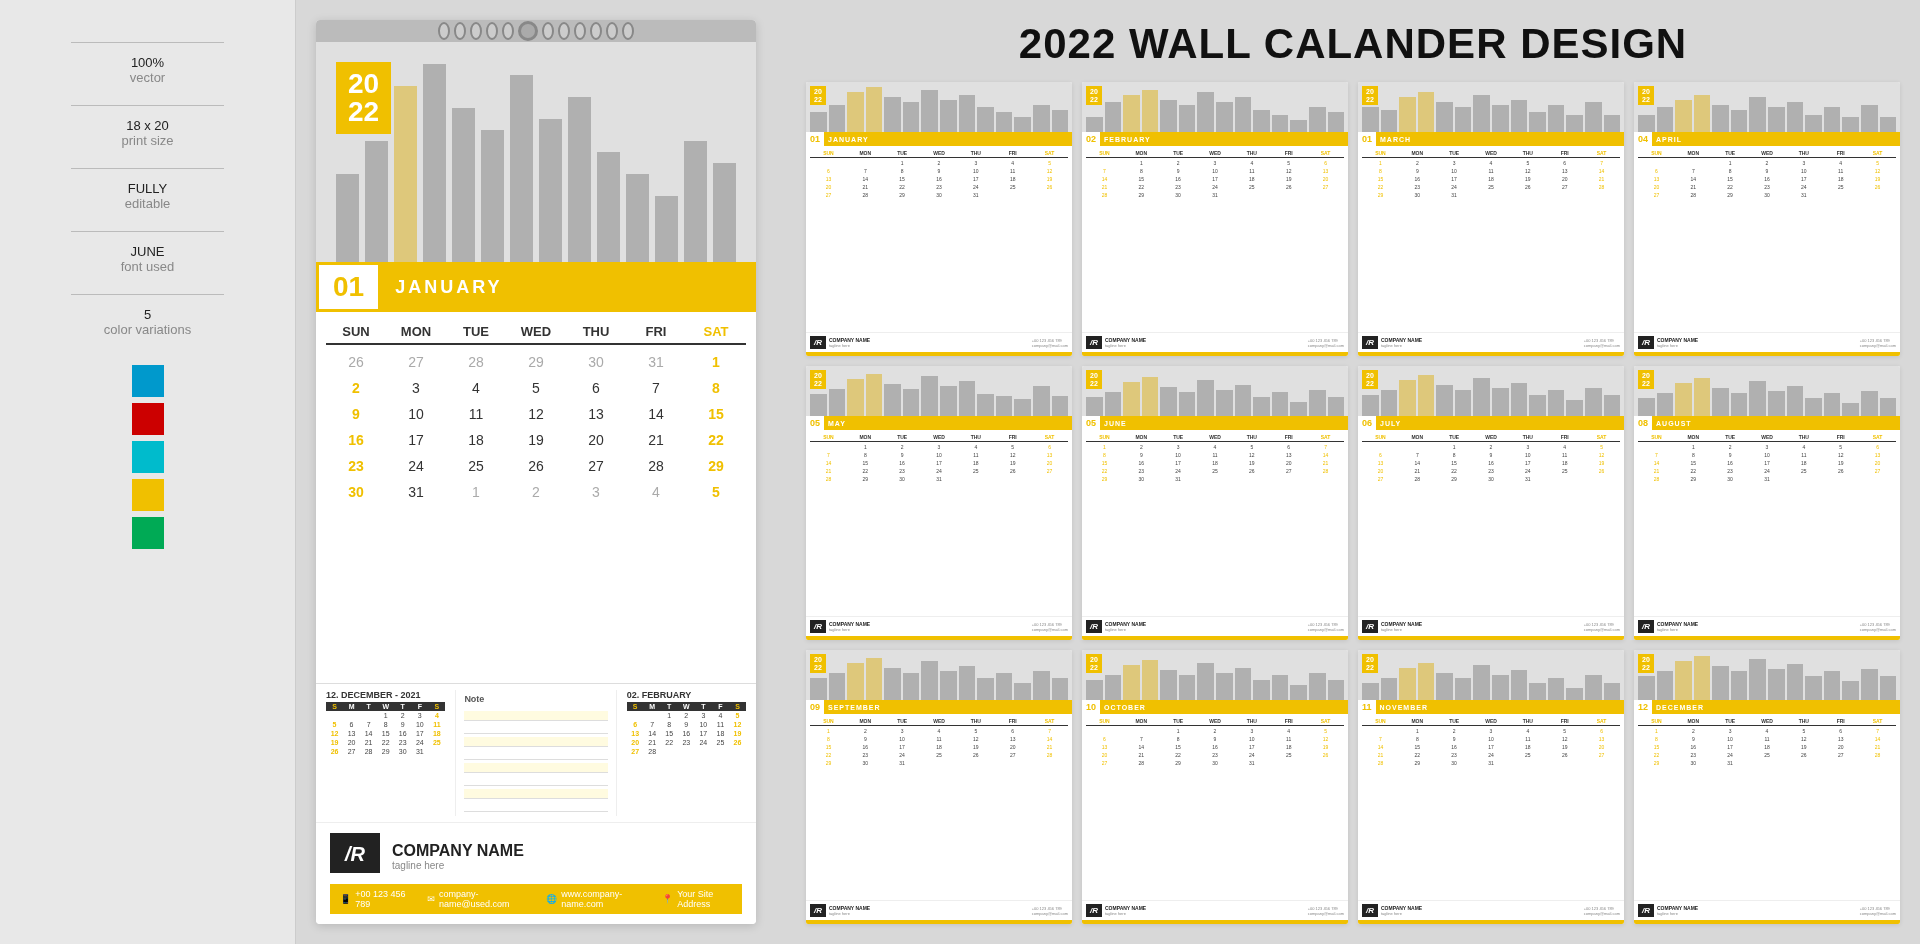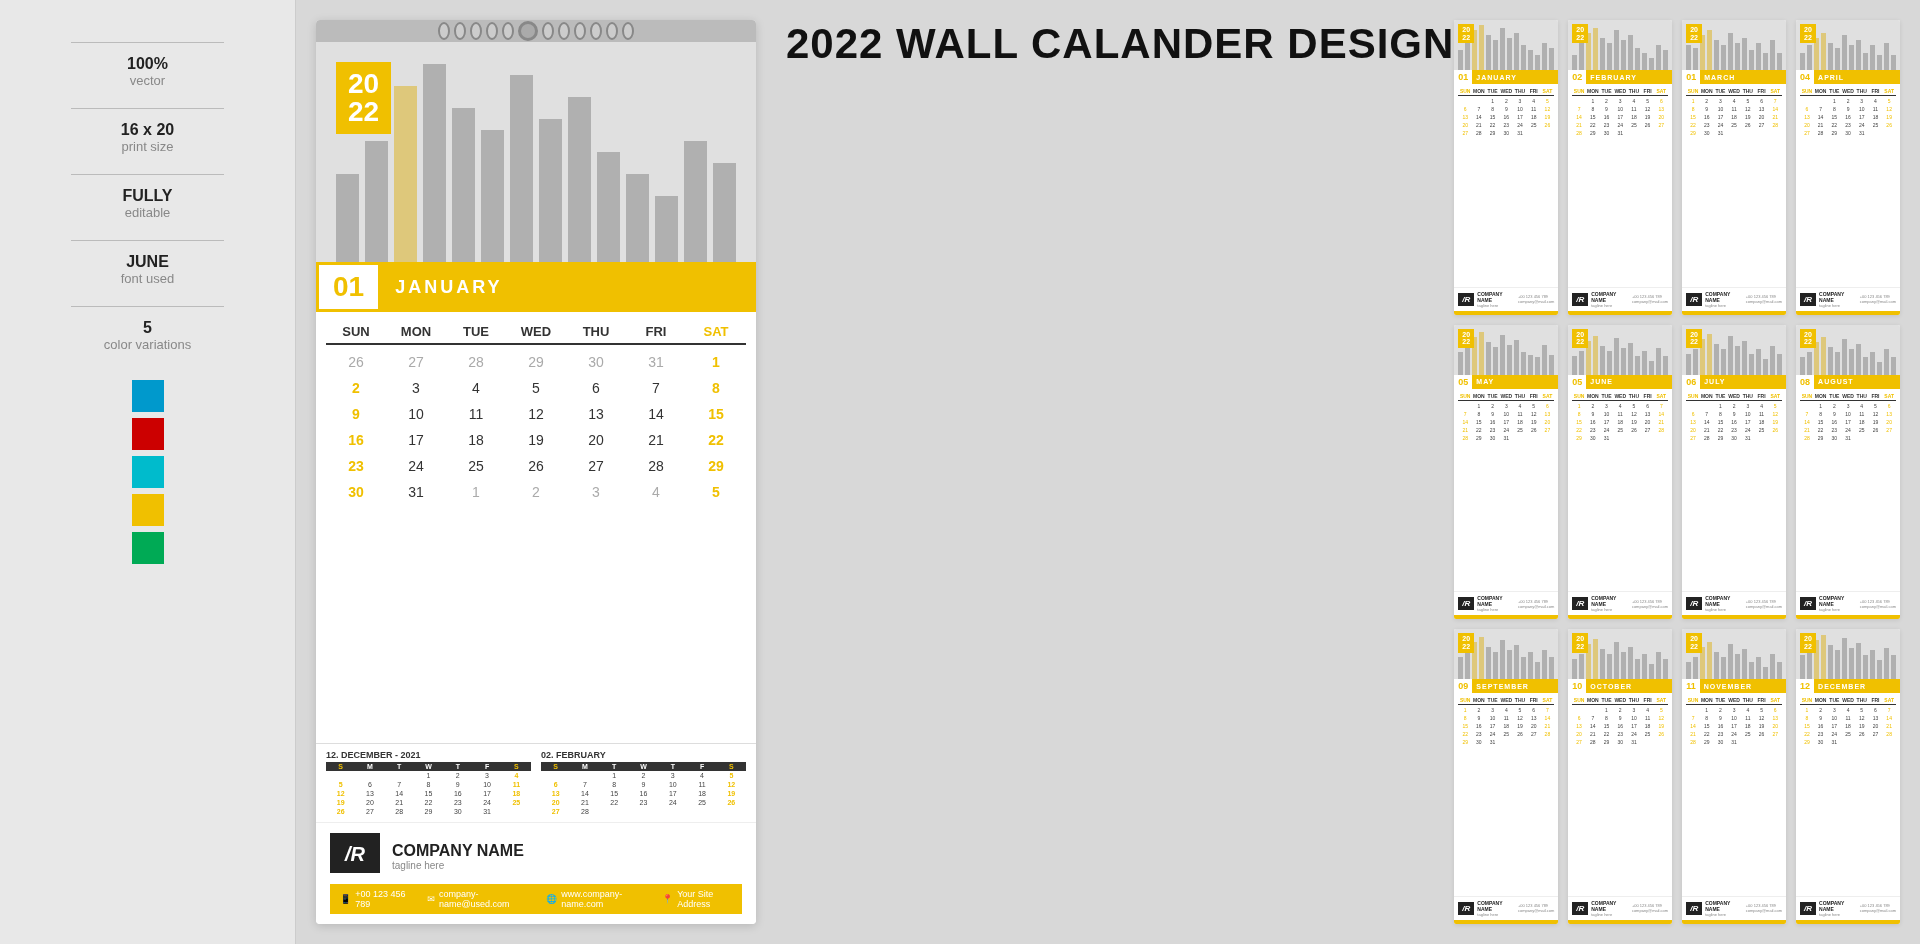--- a/index.html
+++ b/index.html
@@ -50,22 +50,22 @@
     .divider {
       width: 60%;
       border-top: 1px solid #bbb;
       margin: 12px 0;
     }
     .sidebar-feature {
       text-align: center;
       margin-bottom: 8px;
     }
     .sidebar-feature .feature-main {
-      font-size: 16px;
-      font-weight: 700;
+      font-size: 13px;
+      font-weight: 400;
       color: #222;
     }
     .sidebar-feature .feature-sub {
       font-size: 13px;
       color: #888;
       text-transform: lowercase;
     }
     .color-swatches {
       margin-top: 20px;
       display: flex;
@@ -315,21 +315,22 @@
     .contact-item {
       display: flex;
       align-items: center;
       gap: 4px;
     }
 
     
     .right-panel {
       flex: 1;
       display: flex;
-      flex-direction: row;
+      flex-direction: column;
+      margin-left: 20px;
     }
     .right-title {
       font-size: 42px;
       font-weight: 900;
       color: #111;
       text-align: center;
       margin-bottom: 14px;
       letter-spacing: 1px;
     }
     .months-grid {
@@ -460,21 +461,21 @@
 <body>
 
 <div class="sidebar">
   <div class="divider"></div>
   <div class="sidebar-feature">
     <div class="feature-main">100%</div>
     <div class="feature-sub">vector</div>
   </div>
   <div class="divider"></div>
   <div class="sidebar-feature">
-    <div class="feature-main">16 x 20</div>
+    <div class="feature-main">18 x 20</div>
     <div class="feature-sub">print size</div>
   </div>
   <div class="divider"></div>
   <div class="sidebar-feature">
     <div class="feature-main">FULLY</div>
     <div class="feature-sub">editable</div>
   </div>
   <div class="divider"></div>
   <div class="sidebar-feature">
     <div class="feature-main">JUNE</div>
@@ -670,20 +671,31 @@
             <div class="mini-cell">27</div>
             <div class="mini-cell">28</div>
             <div class="mini-cell">29</div>
             <div class="mini-cell">30</div>
             <div class="mini-cell">31</div>
             <div class="mini-cell sat"></div>
           </div>
         </div>
       </div>
 
+      <div class="note-area">
+        <div style="font-size:9px;font-weight:700;color:#555;margin-bottom:4px;">Note</div>
+        <div class="note-line yellow"></div>
+        <div class="note-line"></div>
+        <div class="note-line yellow"></div>
+        <div class="note-line"></div>
+        <div class="note-line yellow"></div>
+        <div class="note-line"></div>
+        <div class="note-line yellow"></div>
+        <div class="note-line"></div>
+      </div>
 
       <div class="mini-cal">
         <div class="mini-cal-header">
           <span>02. FEBRUARY</span>
         </div>
         <div class="mini-cal-grid">
           <div class="mini-row">
             <div class="mini-cell header-cell sun">S</div>
             <div class="mini-cell header-cell">M</div>
             <div class="mini-cell header-cell">T</div>

